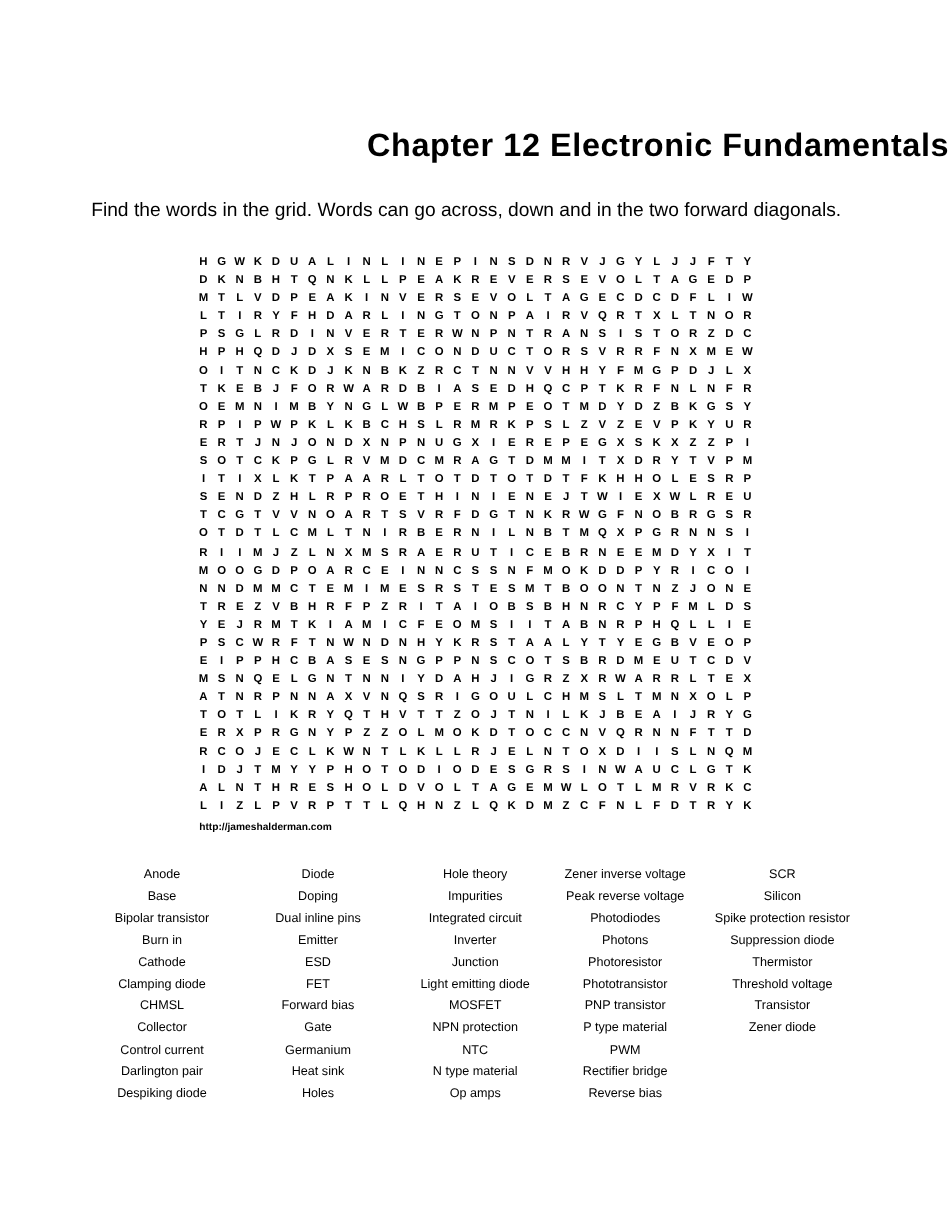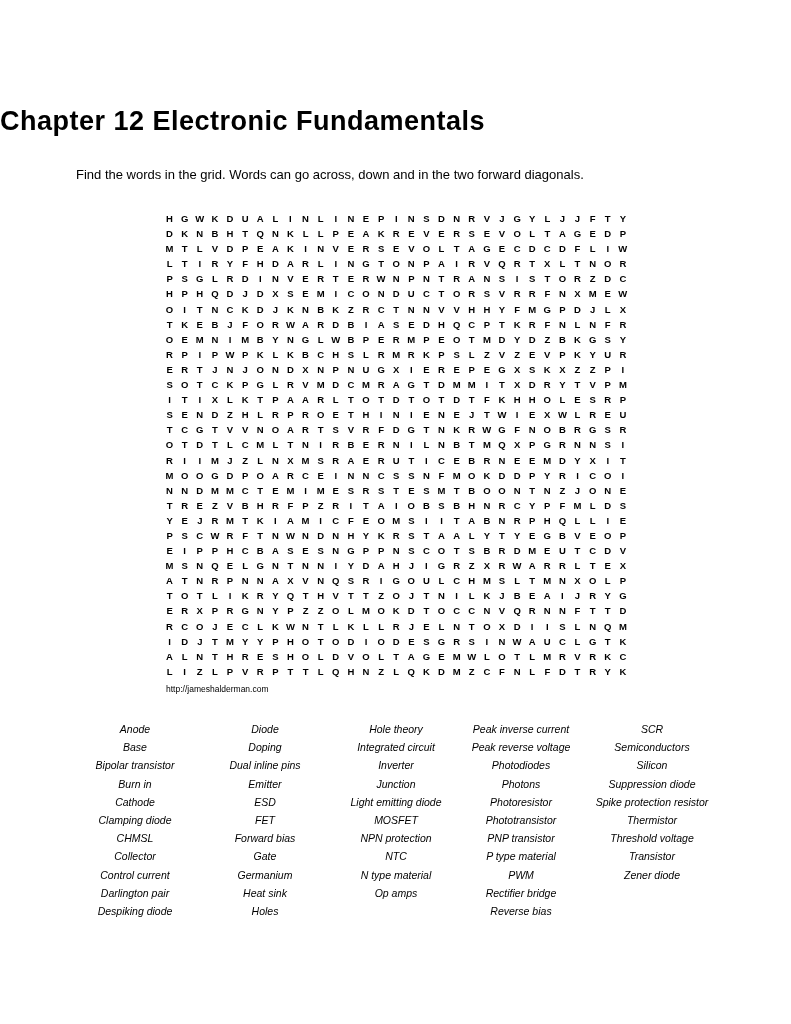--- a/index.html
+++ b/index.html
@@ -6,59 +6,58 @@
   body {
     width: 791px; height: 1024px;
     background: #ffffff;
     position: relative;
     font-family: "Liberation Sans", sans-serif;
     color: #000000;
     overflow: hidden;
   }
   .title {
     position: absolute; top: 106px; left: 0; width: 791px;
-    text-align: left;
+    text-align: right;
     font-size: 27px; font-weight: bold;
     letter-spacing: 0.5px;
   }
   .instruction {
     position: absolute; top: 167px; left: 76px;
-    font-size: 13px;
+    font-size: 16px;
   }
   .wsgrid {
     position: absolute; top: 211px; left: 162px;
   }
   .grid-row { display: flex; height: 15.1px; }
   .grid-cell {
     width: 15.12px; height: 15.1px;
     text-align: center; line-height: 15.1px;
     font-size: 9.5px; font-weight: bold;
   }
   .source-url {
     position: absolute; top: 684px; left: 166px;
-    font-size: 8.5px; font-weight: normal;
+    font-size: 8.5px; font-weight: bold;
     color: #000000; text-decoration: none;
   }
   .word-list {
     position: absolute; top: 720px; left: 0;
     width: 791px; height: 200px;
   }
   .word-col {
     position: absolute; top: 0; width: 220px;
     text-align: center;
   }
   .word-col-0 { left: 25px; }
   .word-col-1 { left: 155px; }
   .word-col-2 { left: 286px; }
   .word-col-3 { left: 411px; }
   .word-col-4 { left: 542px; }
   .word-item {
     font-size: 10.5px; height: 18.2px; line-height: 18.2px;
     white-space: nowrap;
-    font-style: italic;
   }
 </style>
 </head>
 <body>
 
 <div class="title">Chapter 12 Electronic Fundamentals</div>
 
 <div class="instruction">Find the words in the grid. Words can go across, down and in the two forward diagonals.</div>
 
 <div class="wsgrid">
@@ -1111,47 +1110,47 @@
       <div class="word-item">ESD</div>
       <div class="word-item">FET</div>
       <div class="word-item">Forward bias</div>
       <div class="word-item">Gate</div>
       <div class="word-item">Germanium</div>
       <div class="word-item">Heat sink</div>
       <div class="word-item">Holes</div>
     </div>
     <div class="word-col word-col-2">
       <div class="word-item">Hole theory</div>
+      <div class="word-item">Impurities</div>
       <div class="word-item">Integrated circuit</div>
       <div class="word-item">Inverter</div>
       <div class="word-item">Junction</div>
       <div class="word-item">Light emitting diode</div>
       <div class="word-item">MOSFET</div>
       <div class="word-item">NPN protection</div>
       <div class="word-item">NTC</div>
       <div class="word-item">N type material</div>
       <div class="word-item">Op amps</div>
     </div>
     <div class="word-col word-col-3">
-      <div class="word-item">Peak inverse current</div>
+      <div class="word-item">Zener inverse voltage</div>
       <div class="word-item">Peak reverse voltage</div>
       <div class="word-item">Photodiodes</div>
       <div class="word-item">Photons</div>
       <div class="word-item">Photoresistor</div>
       <div class="word-item">Phototransistor</div>
       <div class="word-item">PNP transistor</div>
       <div class="word-item">P type material</div>
       <div class="word-item">PWM</div>
       <div class="word-item">Rectifier bridge</div>
       <div class="word-item">Reverse bias</div>
     </div>
     <div class="word-col word-col-4">
       <div class="word-item">SCR</div>
-      <div class="word-item">Semiconductors</div>
       <div class="word-item">Silicon</div>
+      <div class="word-item">Spike protection resistor</div>
       <div class="word-item">Suppression diode</div>
-      <div class="word-item">Spike protection resistor</div>
       <div class="word-item">Thermistor</div>
       <div class="word-item">Threshold voltage</div>
       <div class="word-item">Transistor</div>
       <div class="word-item">Zener diode</div>
     </div>
   </div>
 
 </body></html>

